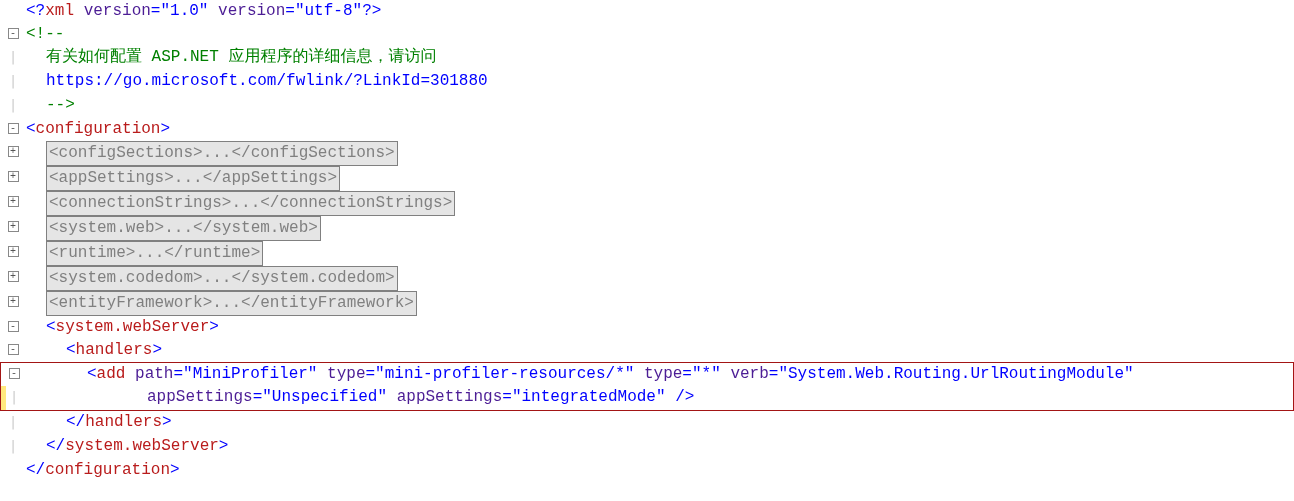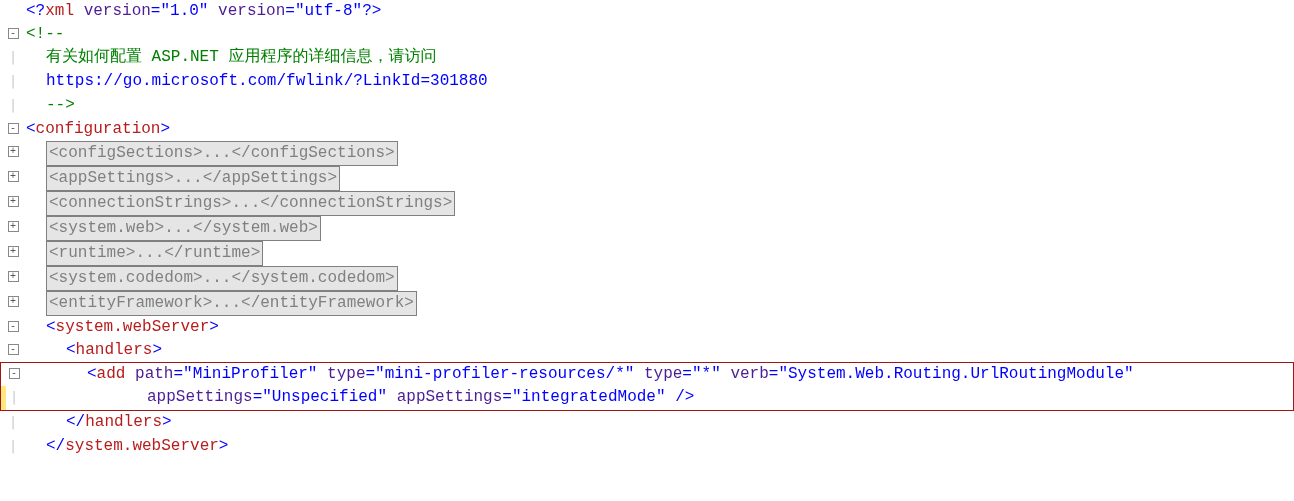--- a/index.html
+++ b/index.html
@@ -184,14 +184,20 @@
     </span>
   </div>
 
   <div class="line">
     <span class="gutter"><span class="tree">│</span></span>
     <span class="code i1">
       <span class="blue">&lt;/</span><span class="red">system.webServer</span><span class="blue">&gt;</span>
     </span>
   </div>
 
+  <div class="line">
+    <span class="gutter">&nbsp;</span>
+    <span class="code">
+      <span class="blue">&lt;/</span><span class="red">configuration</span><span class="blue">&gt;</span>
+    </span>
+  </div>
 
 </div>
 
 </body></html>

